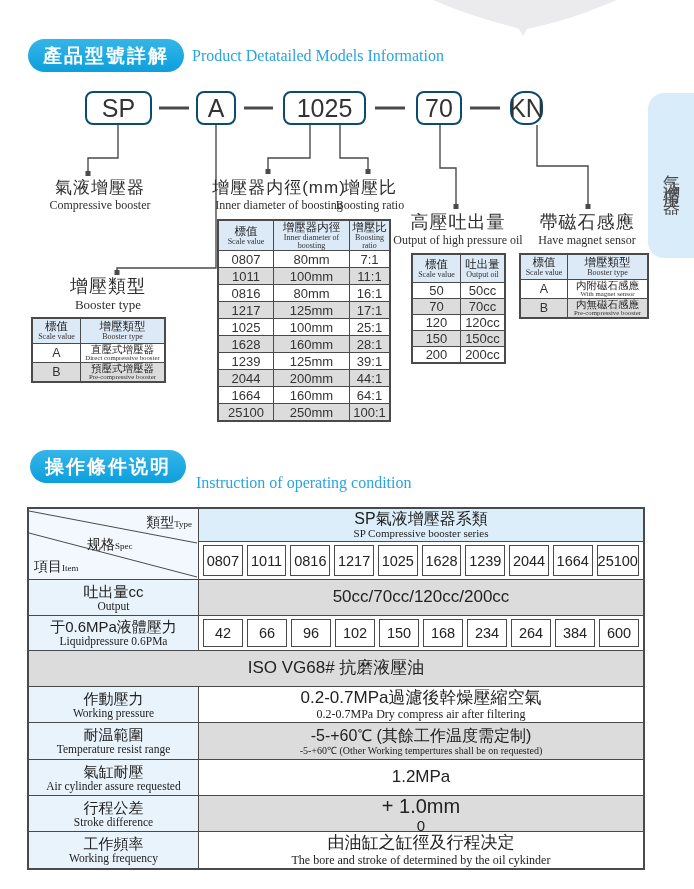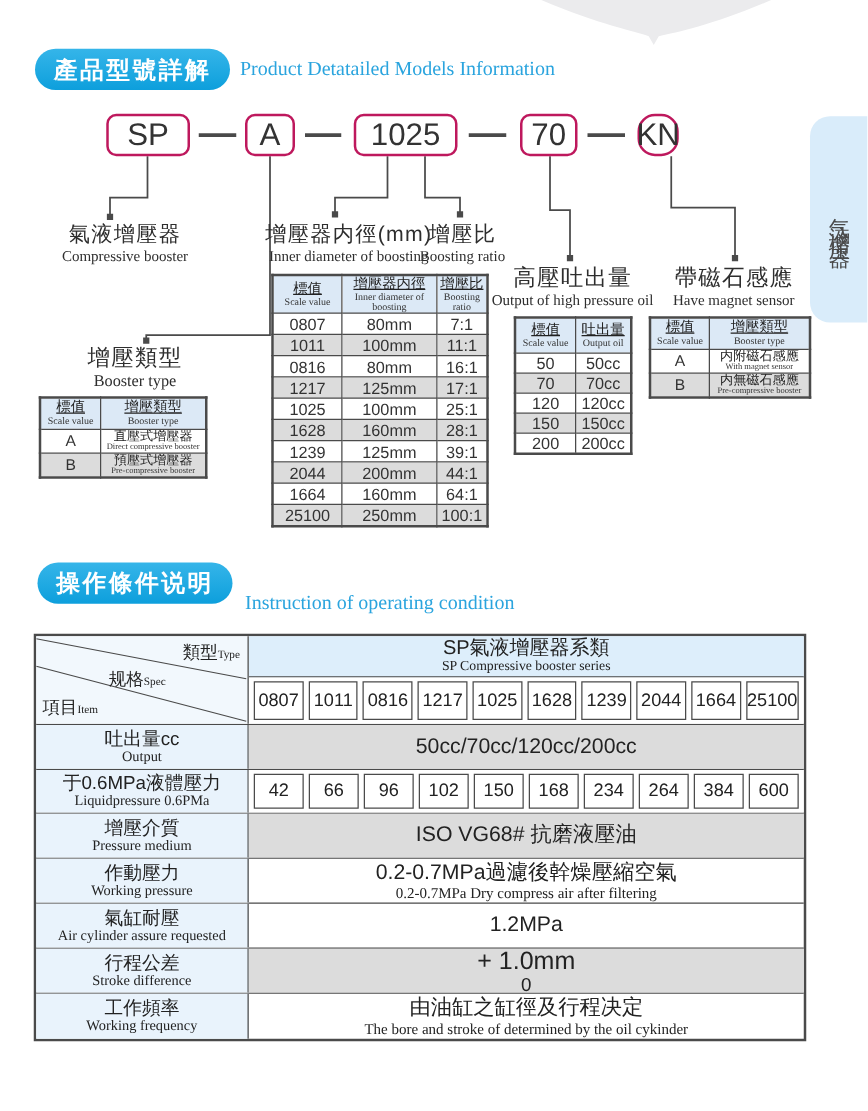--- a/index.html
+++ b/index.html
@@ -6,32 +6,32 @@
   #page{position:relative;width:694px;height:889px;background:#ffffff;overflow:hidden;
         font-family:"Liberation Sans",sans-serif;color:#333;}
   svg{display:block;}
   
   .pill{position:absolute;height:33px;border-radius:17px;
         background:linear-gradient(180deg,#35b5e9 0%,#0d9fdc 100%);
         color:#fff;font-weight:bold;font-size:19px;letter-spacing:2px;
         display:flex;align-items:center;justify-content:center;padding:0 15px;box-sizing:border-box;}
   .sub-en{position:absolute;font-family:"Liberation Serif",serif;color:#2aa4de;font-size:16px;}
   
-  .mbox{position:absolute;top:91px;height:34px;border:2px solid #be185d;border-radius:8px;
+  .mbox{position:absolute;top:91px;height:34px;border:2px solid #0c4a6e;border-radius:8px;
         background:#fff;display:flex;align-items:center;justify-content:center;
         font-size:25px;color:#333;box-sizing:border-box;}
   
   .callout{position:absolute;text-align:center;}
   .callout .zh{font-size:17px;color:#2e2e2e;letter-spacing:1px;line-height:1.15;}
   .callout .en{font-size:12px;font-family:"Liberation Serif",serif;color:#2e2e2e;line-height:1.1;margin-top:1px;}
   
   .stable{position:absolute;border-collapse:collapse;background:#fff;border:2px solid #4a4a4a;table-layout:fixed;}
   .stable td{border:1px solid #4a4a4a;text-align:center;padding:0;overflow:hidden;}
   .hd{background:#dce9f6;}
-  .hzh{font-size:11.5px;line-height:1.15;color:#222;text-decoration:underline;}
+  .hzh{font-size:11.5px;line-height:1.15;color:#222;}
   .hen{font-size:8px;font-family:"Liberation Serif",serif;line-height:1;color:#333;}
   .czh{font-size:10.5px;line-height:1.1;color:#222;}
   .cen{font-size:6.8px;font-family:"Liberation Serif",serif;line-height:1;color:#333;}
   .alt{background:#dcdcdc;}
   .dt td{height:16px;font-size:13px;}
   .ot td{height:15px;font-size:13px;}
   .mt td{height:14px;}
   .tt td{height:15px;}
   .code{font-size:12.5px;}
   
@@ -369,40 +369,46 @@
         <div class="boxcell">150</div>
         <div class="boxcell">168</div>
         <div class="boxcell">234</div>
         <div class="boxcell">264</div>
         <div class="boxcell">384</div>
         <div class="boxcell">600</div>
       </div>
     </div>
 
     <div class="brow" style="height:36px;">
-      <div class="blabel">
-        <div class="zh">增壓介質</div>
-        <div class="en">Pressure medium</div>
-      </div>
       <div class="bval alt">
           <div class="zh">ISO VG68# 抗磨液壓油</div>
         </div>
     </div>
 
     <div class="brow" style="height:36px;">
       <div class="blabel">
         <div class="zh">作動壓力</div>
         <div class="en">Working pressure</div>
       </div>
       <div class="bval">
         <div class="zh">0.2-0.7MPa過濾後幹燥壓縮空氣</div>
         <div class="en">0.2-0.7MPa Dry compress air after filtering</div>
       </div>
     </div>
 
+    <div class="brow" style="height:37px;">
+      <div class="blabel">
+        <div class="zh">耐温範圍</div>
+        <div class="en">Temperature resist range</div>
+      </div>
+      <div class="bval alt">
+        <div class="zh" style="font-size:16px;">-5-+60℃ (其餘工作温度需定制)</div>
+        <div class="en-sm">-5-+60℃ (Other Working tempertures shall be on requested)</div>
+      </div>
+    </div>
 
     <div class="brow" style="height:36px;">
       <div class="blabel">
         <div class="zh">氣缸耐壓</div>
         <div class="en">Air cylinder assure requested</div>
       </div>
       <div class="bval">
           <div class="zh">1.2MPa</div>
         </div>
     </div>

